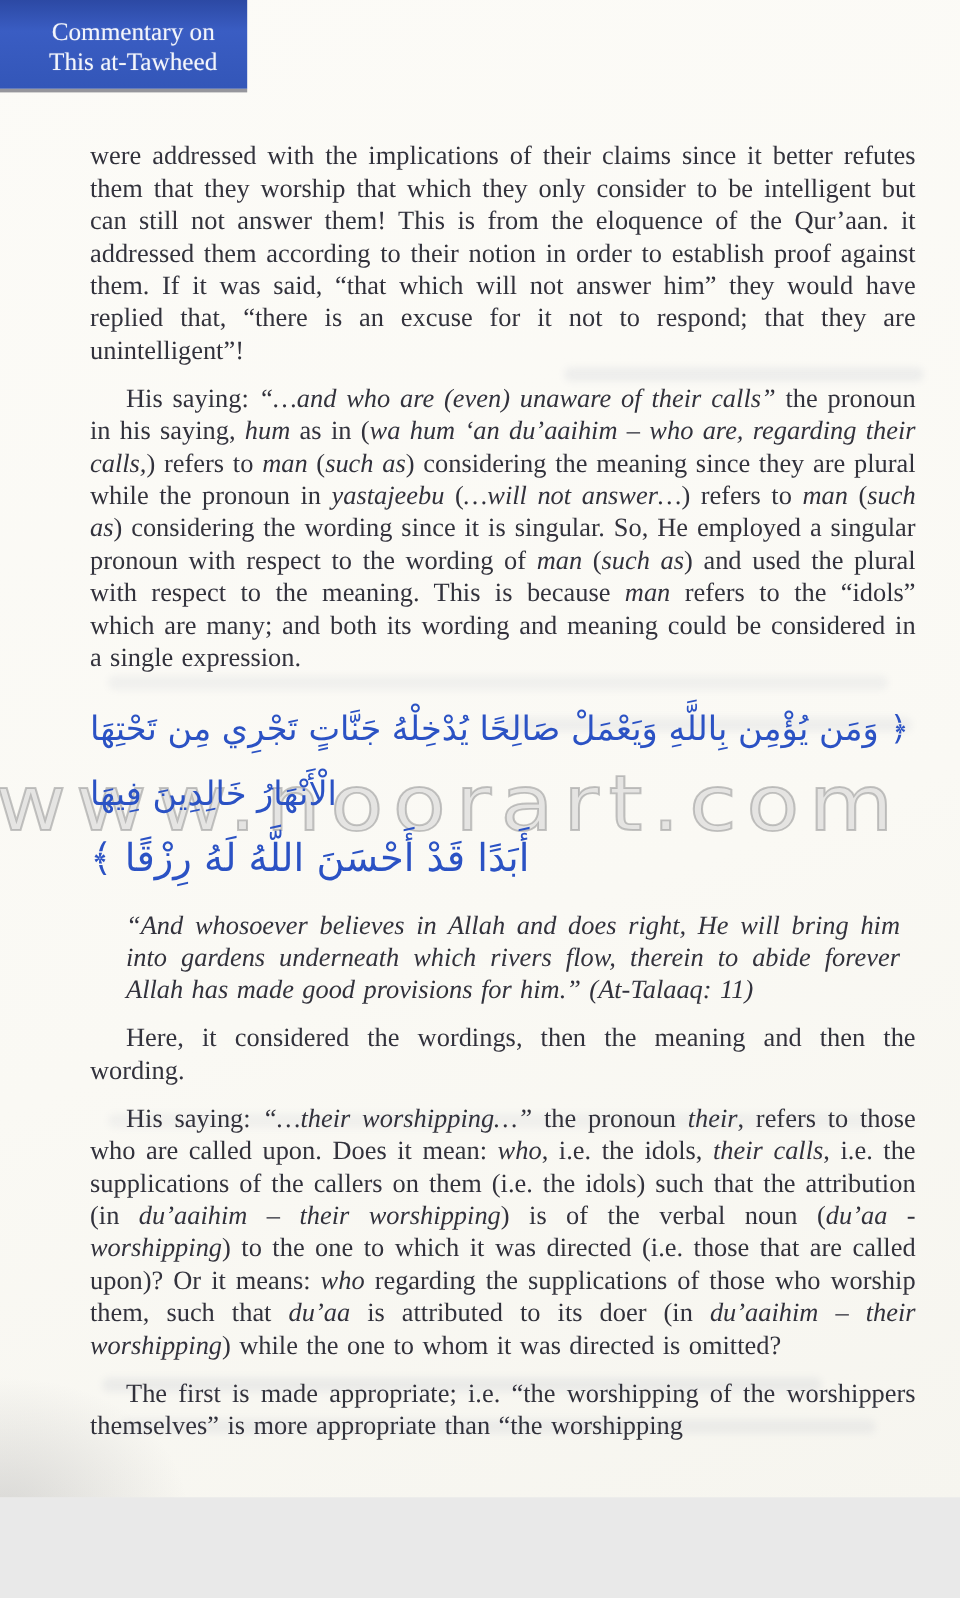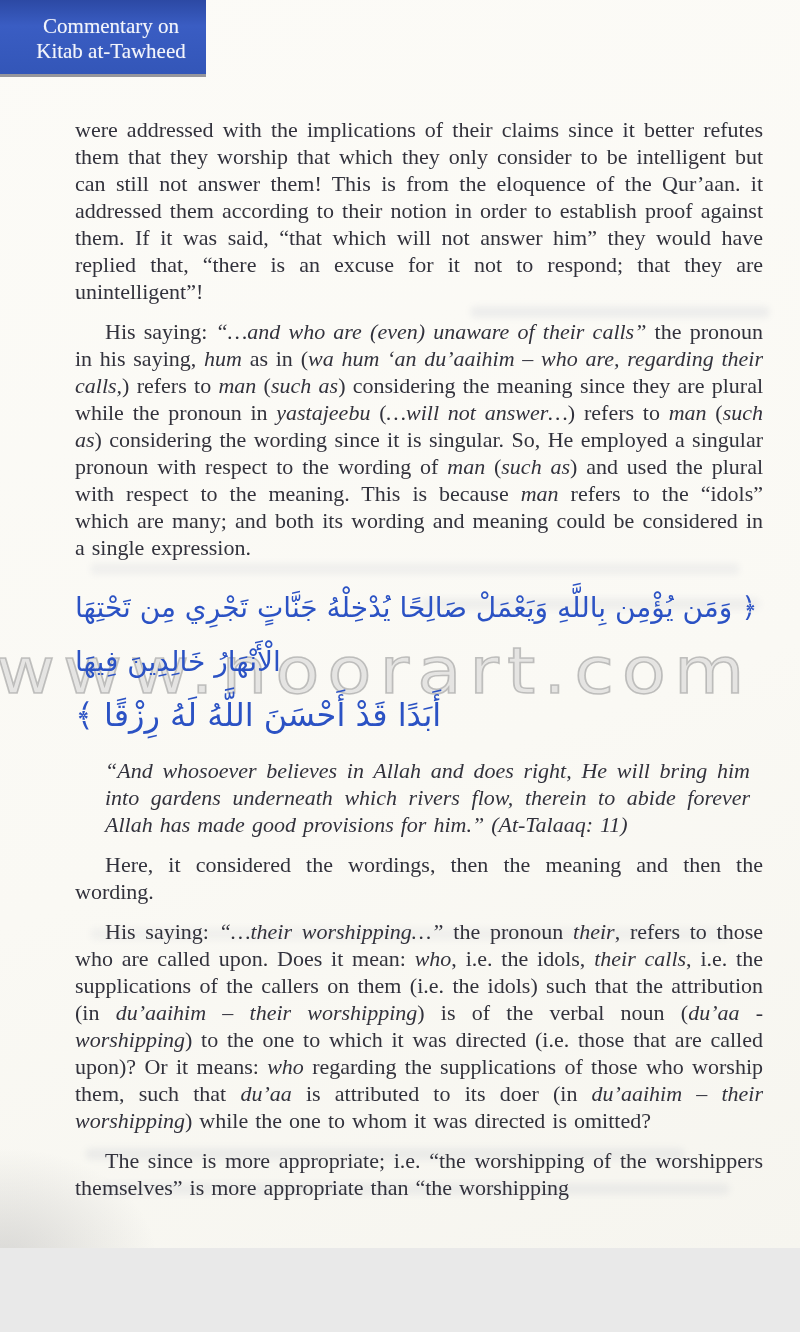--- a/index.html
+++ b/index.html
@@ -62,21 +62,21 @@
     background:#7d87a0;filter:blur(3px);pointer-events:none;
   }
 </style>
 </head>
 <body>
 
 <div class="page">
 
   <div class="header-badge">
     <span class="t">Commentary on</span>
-    <span class="t">Kitab at-Tawheed</span>
+    <span class="t">This at-Tawheed</span>
   </div>
 
   <div class="ghost" style="top:306px;left:470px;width:300px;opacity:0.10;"></div>
   <div class="ghost" style="top:563px;left:90px;width:650px;opacity:0.08;"></div>
   <div class="ghost" style="top:598px;left:420px;width:340px;opacity:0.09;"></div>
   <div class="ghost" style="top:928px;left:90px;width:640px;opacity:0.07;"></div>
   <div class="ghost" style="top:1148px;left:85px;width:600px;opacity:0.10;"></div>
   <div class="ghost" style="top:1183px;left:100px;width:630px;opacity:0.09;"></div>
 
   <div class="watermark">www.noorart.com</div>
@@ -91,21 +91,21 @@
     <div class="arabic">
       <div class="l1">﴿ وَمَن يُؤْمِن بِاللَّهِ وَيَعْمَلْ صَالِحًا يُدْخِلْهُ جَنَّاتٍ تَجْرِي مِن تَحْتِهَا الْأَنْهَارُ خَالِدِينَ فِيهَا</div>
       <div class="l2">أَبَدًا قَدْ أَحْسَنَ اللَّهُ لَهُ رِزْقًا ﴾</div>
     </div>
 
     <p class="para translation">“And whosoever believes in Allah and does right, He will bring him into gardens underneath which rivers flow, therein to abide forever Allah has made good provisions for him.” (At-Talaaq: 11)</p>
 
     <div>
         <p class="para indent"><span>Here, it considered the wordings, then the meaning and then the wording.</span></p>
         <p class="para indent"><span>His saying: </span><em>“…their worshipping…”</em><span> the pronoun </span><em>their</em><span>, refers to those who are called upon. Does it mean: </span><em>who</em><span>, i.e. the idols, </span><em>their calls</em><span>, i.e. the supplications of the callers on them (i.e. the idols) such that the attribution (in </span><em>du’aaihim – their worshipping</em><span>) is of the verbal noun (</span><em>du’aa - worshipping</em><span>) to the one to which it was directed (i.e. those that are called upon)? Or it means: </span><em>who</em><span> regarding the supplications of those who worship them, such that </span><em>du’aa</em><span> is attributed to its doer (in </span><em>du’aaihim – their worshipping</em><span>) while the one to whom it was directed is omitted?</span></p>
-        <p class="para indent"><span>The since is more appropriate; i.e. “the worshipping of the worshippers themselves” is more appropriate than “the worshipping</span></p>
+        <p class="para indent"><span>The first is made appropriate; i.e. “the worshipping of the worshippers themselves” is more appropriate than “the worshipping</span></p>
       </div>
 
   </div>
 
   <div class="page-number">278</div>
 
   <div class="corner-shadow"></div>
 
 </div>
 

